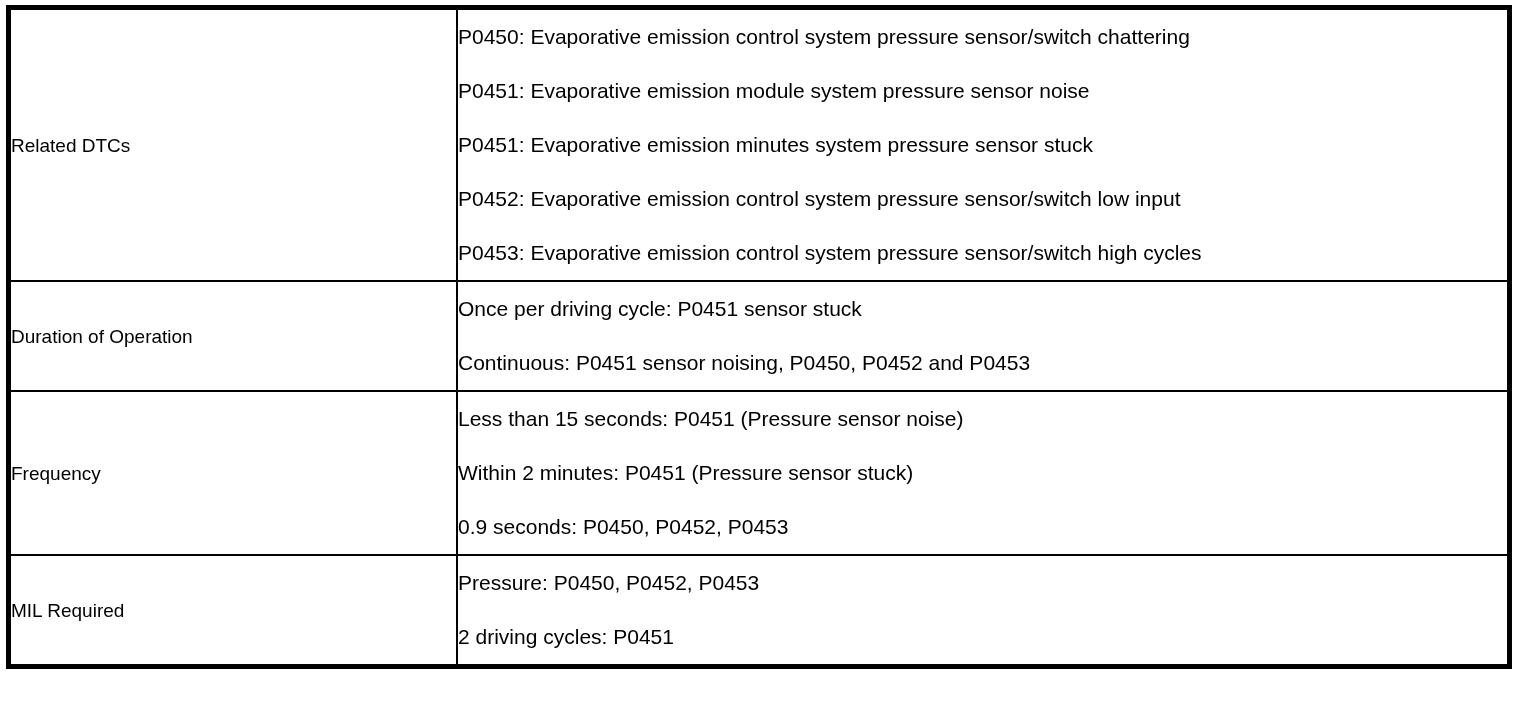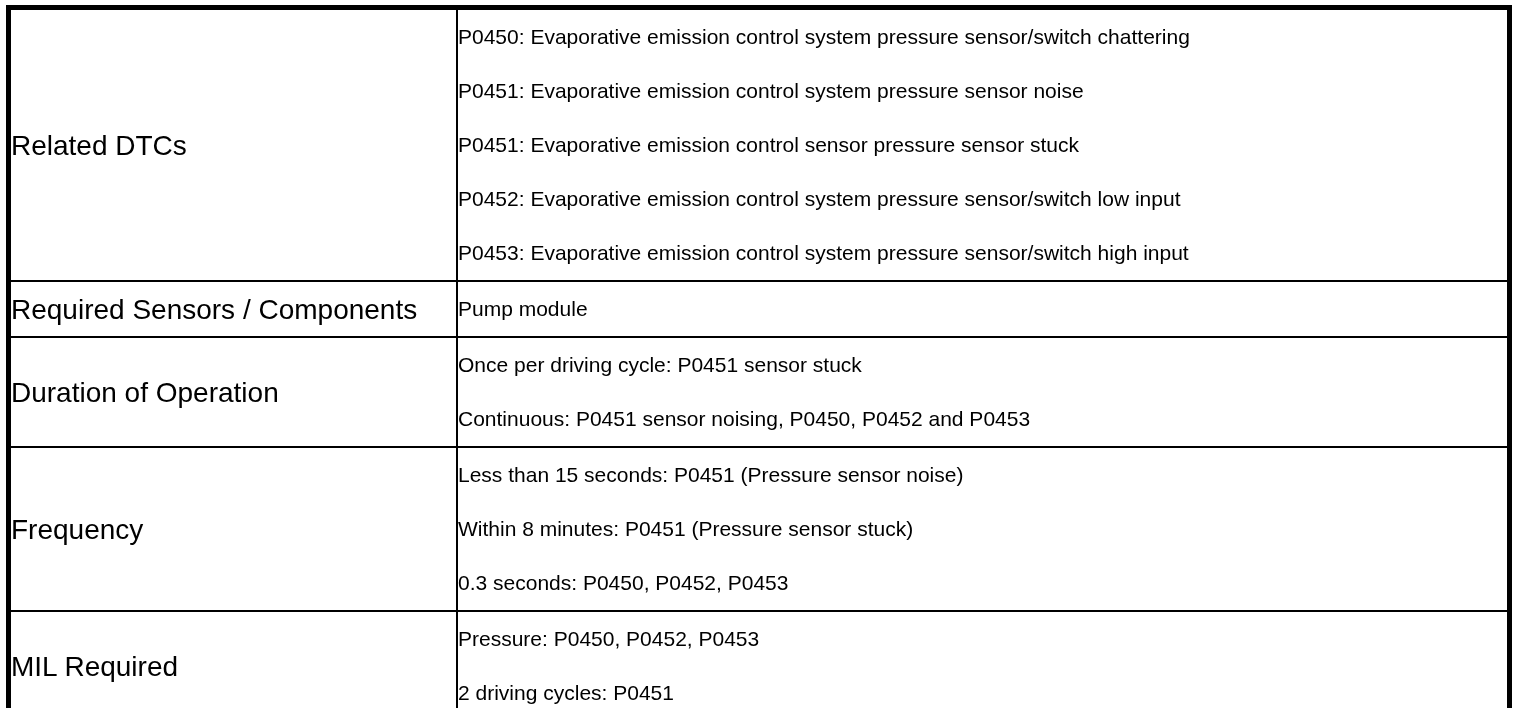--- a/index.html
+++ b/index.html
@@ -25,21 +25,21 @@
   }
   table.spec-table td {
     border: 2px solid #000000;
     vertical-align: middle;
     padding: 0;
     overflow: hidden;
   }
   td.label-cell {
     width: 445px;
     padding-left: 8px;
-    font-size: 28px;
+    font-size: 19px;
     line-height: 25px;
   }
   td.value-cell {
     padding-left: 8px;
     font-size: 21px;
   }
   .cell-line {
     line-height: 54px;
     white-space: nowrap;
   }
@@ -56,54 +56,46 @@
 <div class="page">
   <table class="spec-table">
 
     <tbody>
         <tr class="row-h1">
       <td class="label-cell">
         <span>Related DTCs</span>
       </td>
       <td class="value-cell">
         <div class="cell-line">P0450: Evaporative emission control system pressure sensor/switch chattering</div>
-        <div class="cell-line">P0451: Evaporative emission control system pressure sensor noise</div>
-        <div class="cell-line">P0451: Evaporative emission control sensor pressure sensor stuck</div>
+        <div class="cell-line">P0451: Evaporative emission module system pressure sensor noise</div>
+        <div class="cell-line">P0451: Evaporative emission minutes system pressure sensor stuck</div>
         <div class="cell-line">P0452: Evaporative emission control system pressure sensor/switch low input</div>
-        <div class="cell-line">P0453: Evaporative emission control system pressure sensor/switch high input</div>
+        <div class="cell-line">P0453: Evaporative emission control system pressure sensor/switch high cycles</div>
       </td>
     </tr>
 
-    <tr class="row-h2">
-      <td class="label-cell">
-        <span>Required Sensors / Components</span>
-      </td>
-      <td class="value-cell">
-        <div class="cell-line">Pump module</div>
-      </td>
-    </tr>
 
     <tr class="row-h3">
       <td class="label-cell">
         <span>Duration of Operation</span>
       </td>
       <td class="value-cell">
         <div class="cell-line">Once per driving cycle: P0451 sensor stuck</div>
         <div class="cell-line">Continuous: P0451 sensor noising, P0450, P0452 and P0453</div>
       </td>
     </tr>
 
     <tr class="row-h4">
       <td class="label-cell">
         <span>Frequency</span>
       </td>
       <td class="value-cell">
         <div class="cell-line">Less than 15 seconds: P0451 (Pressure sensor noise)</div>
-        <div class="cell-line">Within 8 minutes: P0451 (Pressure sensor stuck)</div>
-        <div class="cell-line">0.3 seconds: P0450, P0452, P0453</div>
+        <div class="cell-line">Within 2 minutes: P0451 (Pressure sensor stuck)</div>
+        <div class="cell-line">0.9 seconds: P0450, P0452, P0453</div>
       </td>
     </tr>
 
     <tr class="row-h5">
       <td class="label-cell">
         <span>MIL Required</span>
       </td>
       <td class="value-cell">
         <div class="cell-line">Pressure: P0450, P0452, P0453</div>
         <div class="cell-line">2 driving cycles: P0451</div>

